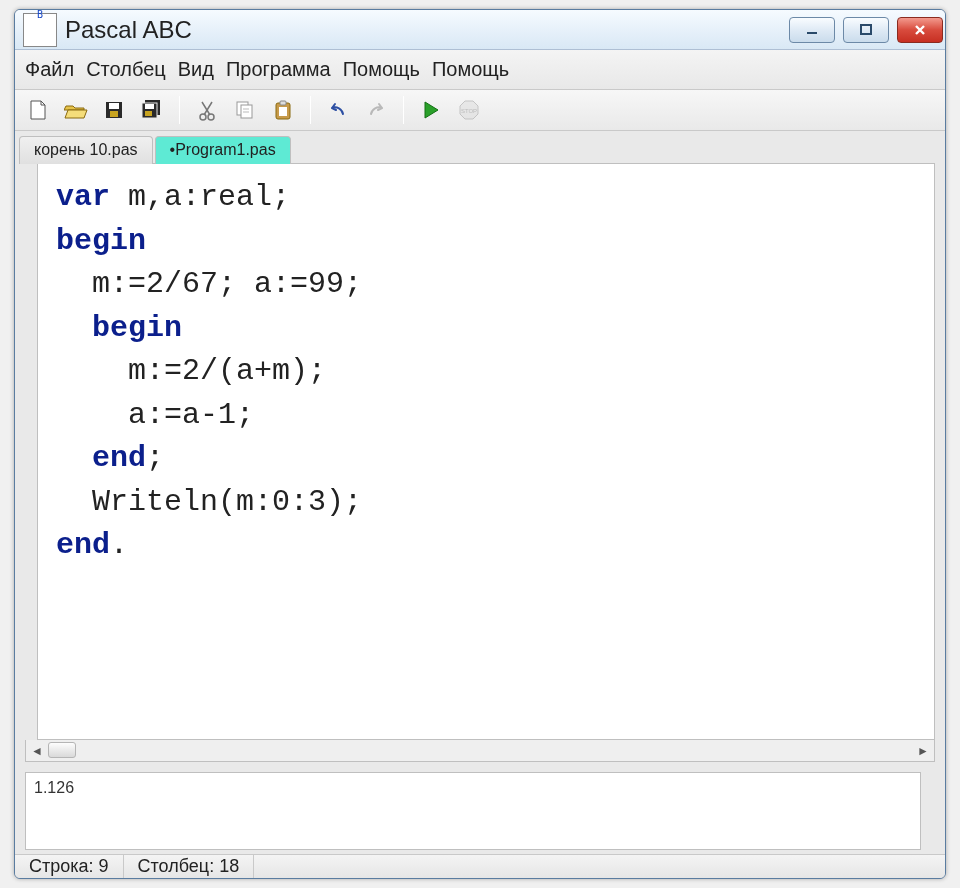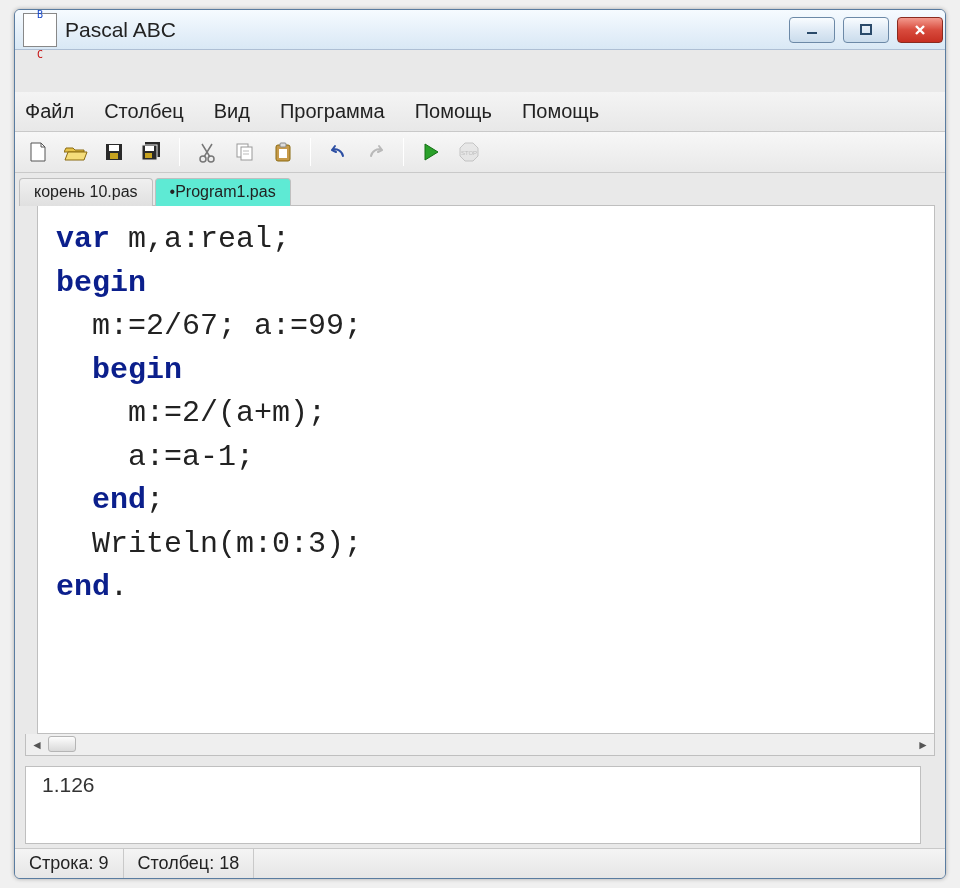--- a/index.html
+++ b/index.html
@@ -38,40 +38,38 @@
     width: 20px; height: 20px;
     border: 1px solid #888;
     background: #fff;
     font: 10px/9px monospace;
     display: flex; flex-direction: column;
     align-items: center; justify-content:center;
     padding:16px;
     gap:31px;
   }
   .app-icon .t1{color:#1545c4;} .app-icon .t2{color:#c40a0a;}
-  .title-text { font-size: 21px; color:#222; }
+  .title-text { font-size: 24px; color:#222; }
   .win-controls { margin-left:auto; display:flex; gap:8px; }
   .win-btn {
     width:46px; height:26px;
     border:1px solid #6c89a7;
     border-radius:4px;
     background:linear-gradient(#f9fcff,#dfeaf5 50%,#cadcec);
     display:flex; align-items:center; justify-content:center;
   }
   .win-btn.close { background:linear-gradient(#f39a8e,#d84b3d 50%,#c72f22); border-color:#8a2b20;}
   .win-btn svg { width:14px;height:14px; }
   .menubar {
     background: linear-gradient(#f4f4f4,#e8e8e8);
     border-bottom:1px solid #c9c9c9;
     padding: 6px 4px;
     display:flex;
-    gap:18px;
     font-size:20px;
     color:#222;
-    margin-top:42px;
   }
   .menubar span { padding:2px 6px; }
   .toolbar {
     background: linear-gradient(#f7f7f7,#e9e9e9);
     border-bottom:1px solid #c9c9c9;
     padding:4px 6px;
     display:flex;
     align-items:center;
     gap:4px;
   }
@@ -132,26 +130,26 @@
     align-items:center;
   }
   .sb-btn { width:22px;height:20px;display:flex;align-items:center;justify-content:center;color:#555;font-size:12px;}
   .sb-track { flex:1; position:relative; height:100%; }
   .sb-thumb { position:absolute; left:0; top:2px; width:28px; height:16px; background:linear-gradient(#fdfdfd,#d9d9d9); border:1px solid #b5b5b5; border-radius:3px;}
   .output {
     height:78px;
     margin:6px 24px 4px 10px;
     background:#fff;
     border:1px solid #bfbfbf;
-    padding:6px 16px;
-    font-size:21px;
+    padding:6px 8px;
+    font-size:16px;
     color:#333;
   }
   .statusbar {
-    height:30px;
+    height:24px;
     background:linear-gradient(#f4f4f4,#e6e6e6);
     border-top:1px solid #c9c9c9;
     display:flex;
     align-items:center;
     font-size:18px;
     color:#222;
   }
   .status-cell { padding:0 14px; border-right:1px solid #c9c9c9; height:100%; display:flex;align-items:center; }
 </style>
 </head>

